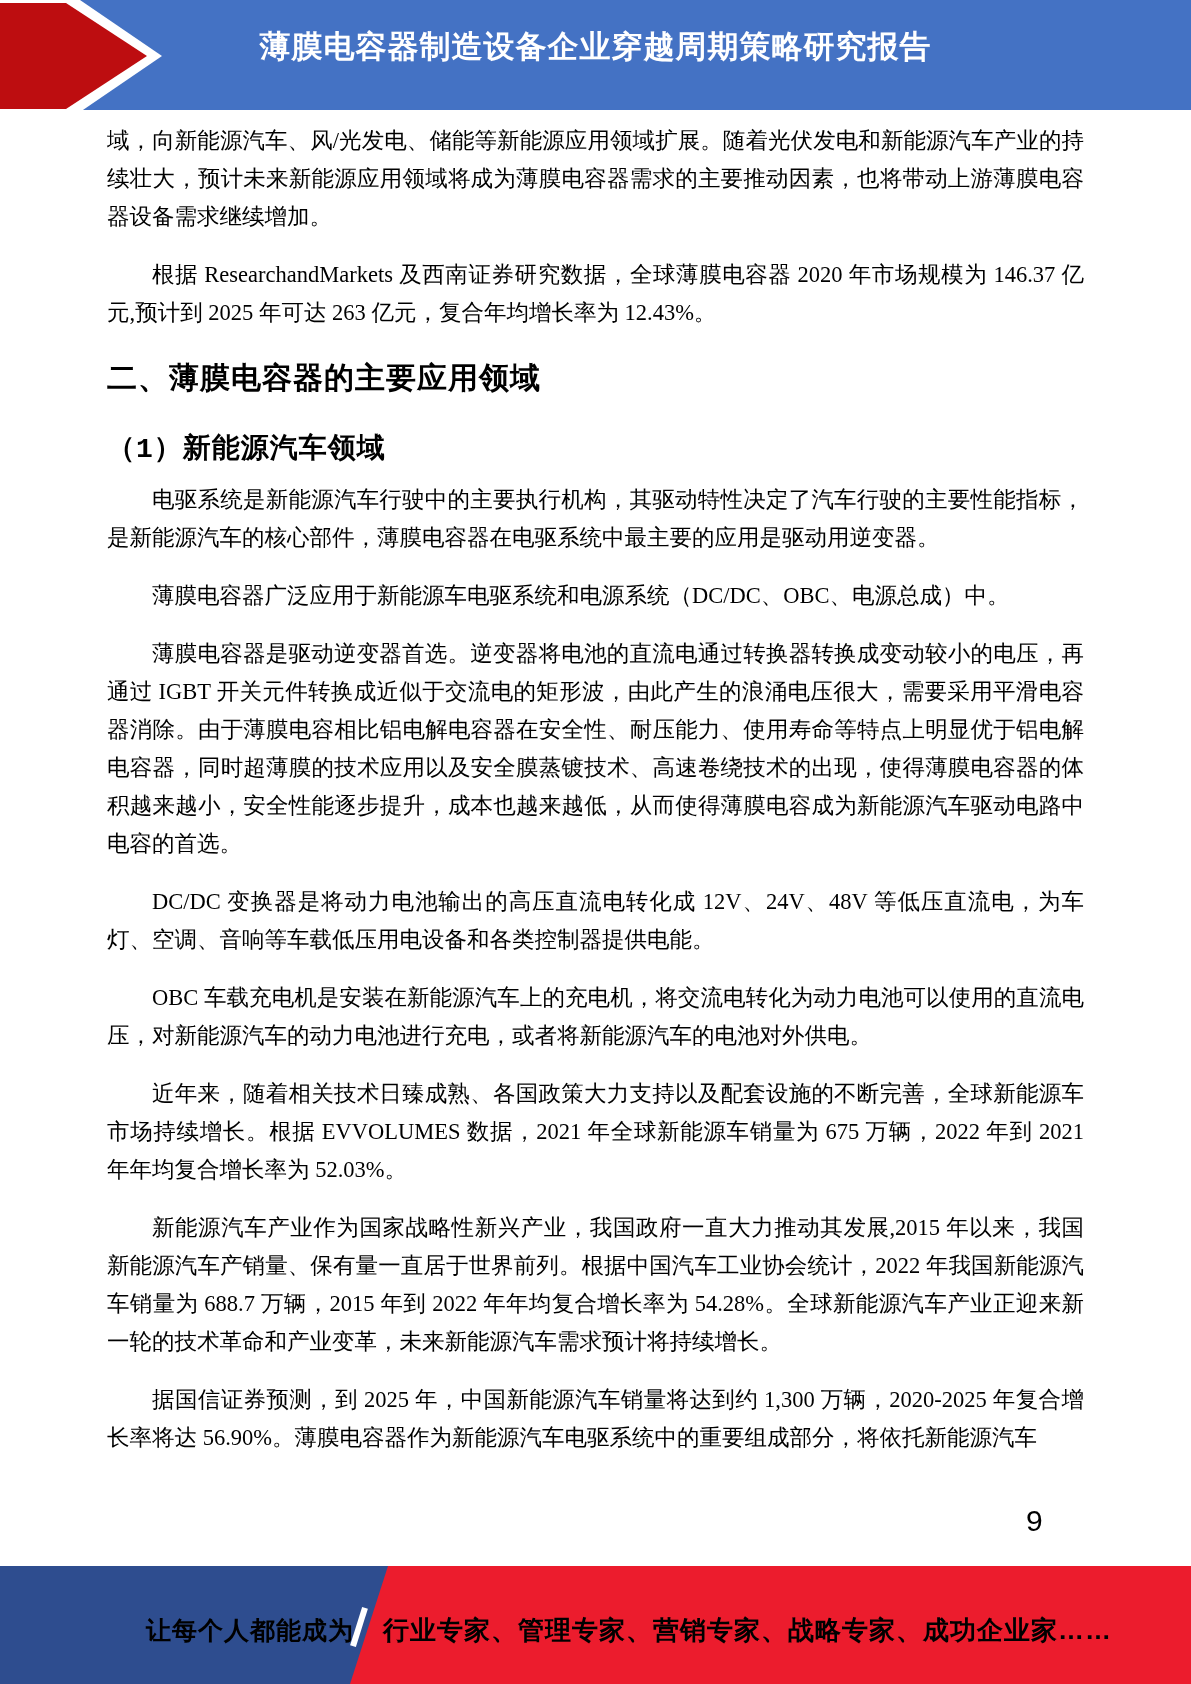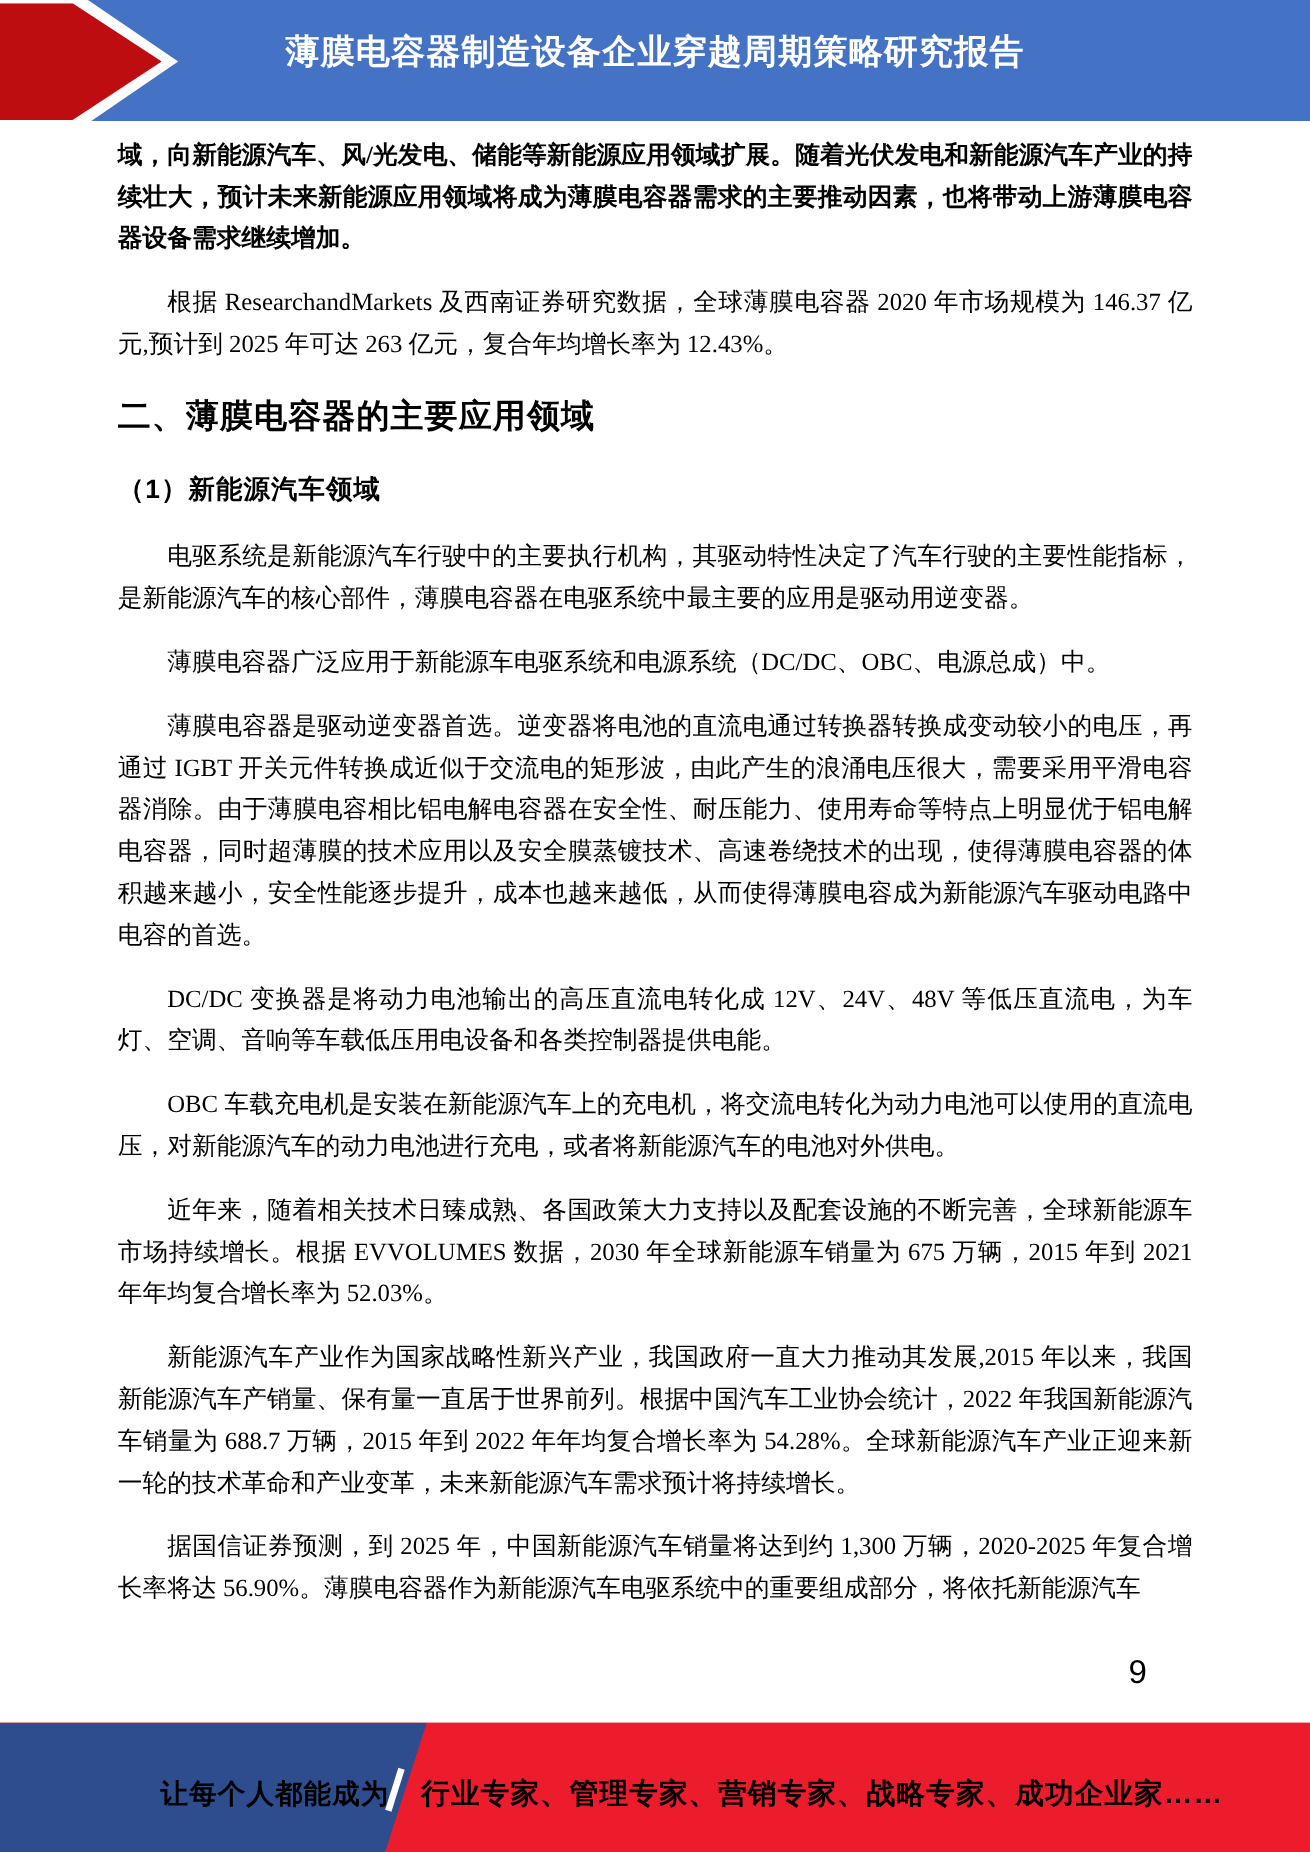--- a/index.html
+++ b/index.html
@@ -21,28 +21,28 @@
   .chevron-red{
     position:absolute;top:0;left:0;width:170px;height:112px;background:var(--arrow_red,#bd0d10);
     clip-path:polygon(0 3px,66px 3px,147px 56px,66px 109px,0 109px);
   }
   
   .content{position:absolute;left:107px;right:107px;top:122px;}
   .content p{
     font-size:22.5px;line-height:38px;text-align:justify;text-indent:2em;
     margin:0 0 20px 0;
   }
-  .content p.noindent{text-indent:0;font-weight:bold;}
+  .content p.noindent{text-indent:0;}
   .h-section{
     font-family:"Liberation Sans","DejaVu Sans",sans-serif;font-weight:bold;
     font-size:30px;margin:26px 0 30px 0;letter-spacing:1px;
   }
   .h-sub{
-    font-family:Liberation Sans, sans-serif;font-weight:bold;
-    font-size:24px;margin:6px 0 26px 0;letter-spacing:1px;
+    font-family:Liberation Mono, monospace;font-weight:bold;
+    font-size:28px;margin:6px 0 14px 0;letter-spacing:1px;
   }
   .page-number{
     position:absolute;left:1026px;top:1504px;font-size:30px;
     font-family:"Liberation Sans","DejaVu Sans",sans-serif;color:#000;
   }
   
   .footer{position:absolute;bottom:0;left:0;width:100%;height:118px;background:var(--footer_red,#ec1c2d);}
   .footer-blue{
     position:absolute;top:0;left:0;width:100%;height:100%;
     background:var(--footer_blue,#2e4d8f);
@@ -73,21 +73,21 @@
   <div class="content">
     <p class="noindent">域，向新能源汽车、风/光发电、储能等新能源应用领域扩展。随着光伏发电和新能源汽车产业的持续壮大，预计未来新能源应用领域将成为薄膜电容器需求的主要推动因素，也将带动上游薄膜电容器设备需求继续增加。</p>
     <p>根据 ResearchandMarkets 及西南证券研究数据，全球薄膜电容器 2020 年市场规模为 146.37 亿元,预计到 2025 年可达 263 亿元，复合年均增长率为 12.43%。</p>
     <div class="h-section">二、薄膜电容器的主要应用领域</div>
     <div class="h-sub">（1）新能源汽车领域</div>
     <p>电驱系统是新能源汽车行驶中的主要执行机构，其驱动特性决定了汽车行驶的主要性能指标，是新能源汽车的核心部件，薄膜电容器在电驱系统中最主要的应用是驱动用逆变器。</p>
     <p>薄膜电容器广泛应用于新能源车电驱系统和电源系统（DC/DC、OBC、电源总成）中。</p>
     <p>薄膜电容器是驱动逆变器首选。逆变器将电池的直流电通过转换器转换成变动较小的电压，再通过 IGBT 开关元件转换成近似于交流电的矩形波，由此产生的浪涌电压很大，需要采用平滑电容器消除。由于薄膜电容相比铝电解电容器在安全性、耐压能力、使用寿命等特点上明显优于铝电解电容器，同时超薄膜的技术应用以及安全膜蒸镀技术、高速卷绕技术的出现，使得薄膜电容器的体积越来越小，安全性能逐步提升，成本也越来越低，从而使得薄膜电容成为新能源汽车驱动电路中电容的首选。</p>
     <p>DC/DC 变换器是将动力电池输出的高压直流电转化成 12V、24V、48V 等低压直流电，为车灯、空调、音响等车载低压用电设备和各类控制器提供电能。</p>
     <p>OBC 车载充电机是安装在新能源汽车上的充电机，将交流电转化为动力电池可以使用的直流电压，对新能源汽车的动力电池进行充电，或者将新能源汽车的电池对外供电。</p>
-    <p>近年来，随着相关技术日臻成熟、各国政策大力支持以及配套设施的不断完善，全球新能源车市场持续增长。根据 EVVOLUMES 数据，2030 年全球新能源车销量为 675 万辆，2015 年到 2021 年年均复合增长率为 52.03%。</p>
+    <p>近年来，随着相关技术日臻成熟、各国政策大力支持以及配套设施的不断完善，全球新能源车市场持续增长。根据 EVVOLUMES 数据，2021 年全球新能源车销量为 675 万辆，2022 年到 2021 年年均复合增长率为 52.03%。</p>
     <p>新能源汽车产业作为国家战略性新兴产业，我国政府一直大力推动其发展,2015 年以来，我国新能源汽车产销量、保有量一直居于世界前列。根据中国汽车工业协会统计，2022 年我国新能源汽车销量为 688.7 万辆，2015 年到 2022 年年均复合增长率为 54.28%。全球新能源汽车产业正迎来新一轮的技术革命和产业变革，未来新能源汽车需求预计将持续增长。</p>
     <p>据国信证券预测，到 2025 年，中国新能源汽车销量将达到约 1,300 万辆，2020-2025 年复合增长率将达 56.90%。薄膜电容器作为新能源汽车电驱系统中的重要组成部分，将依托新能源汽车</p>
   </div>
 
   <div class="page-number">9</div>
 
   <div class="footer">
     <div class="footer-blue"></div>
     <div class="footer-slash"></div>
     <div class="footer-text footer-left">让每个人都能成为</div>

